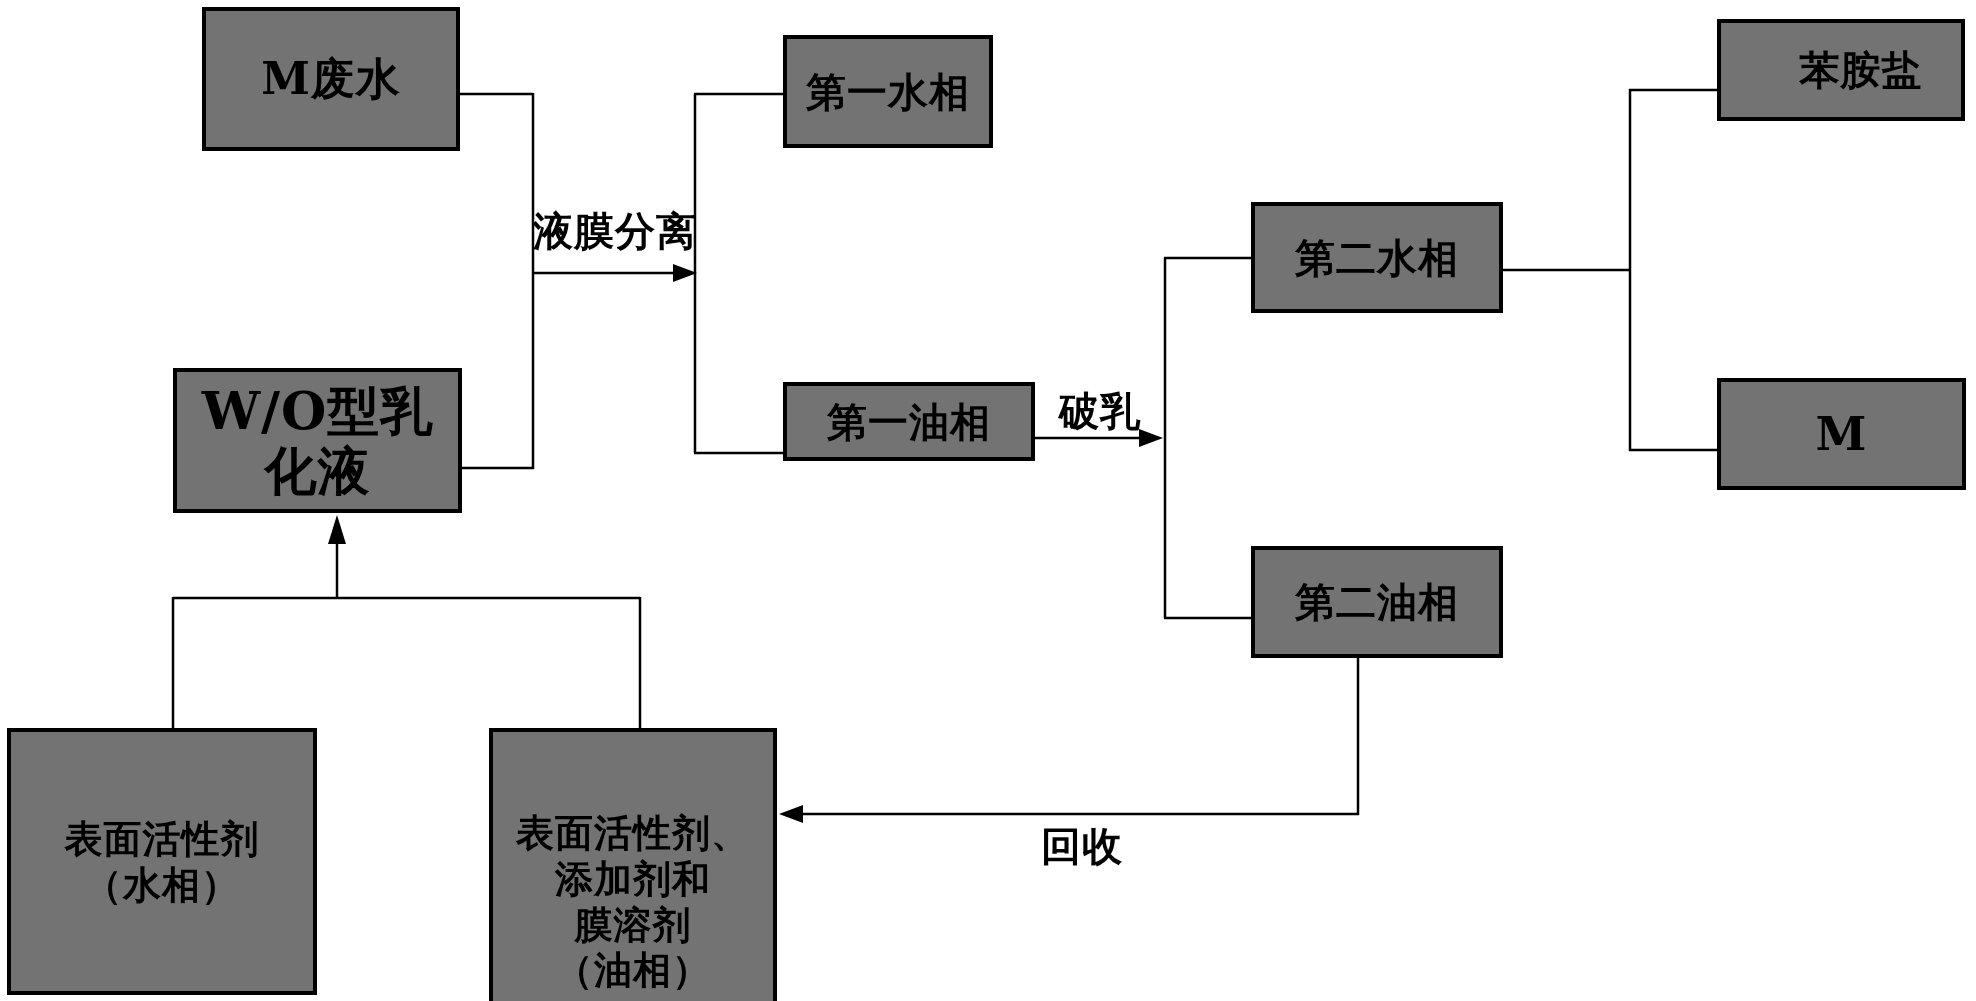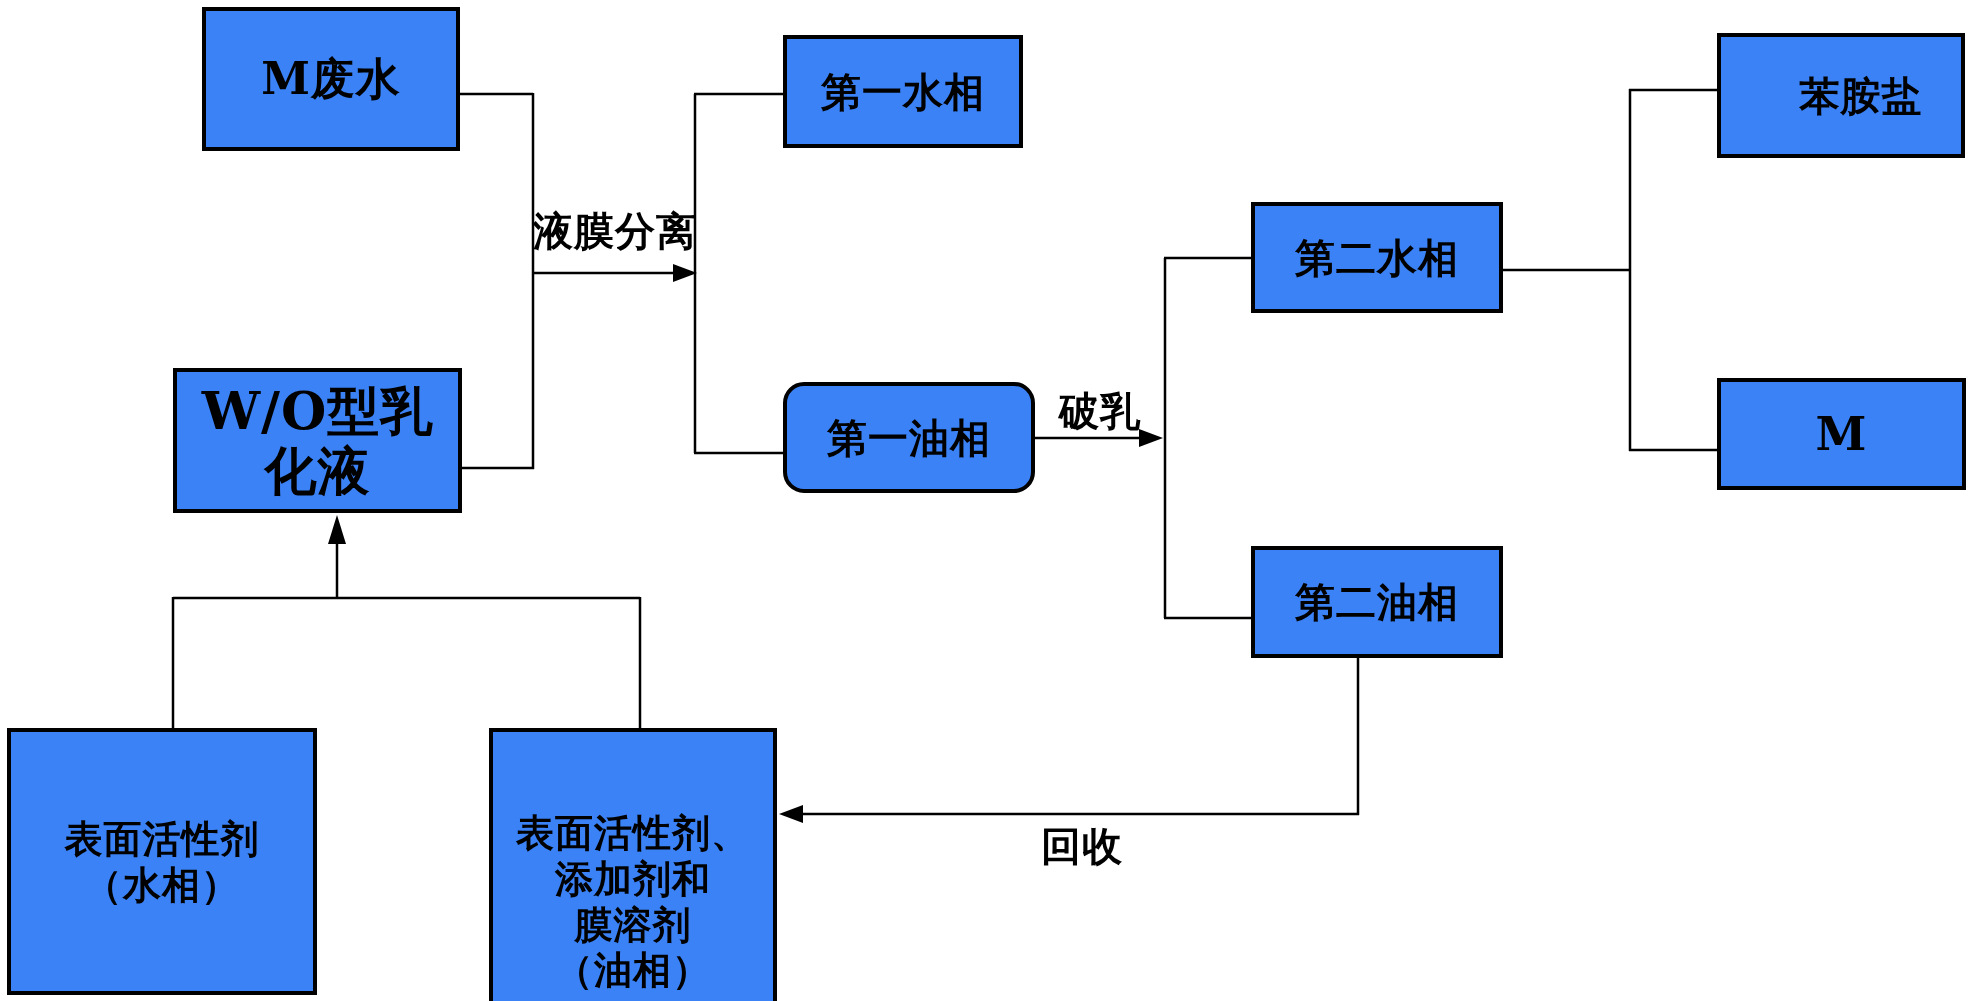--- a/index.html
+++ b/index.html
@@ -19,21 +19,21 @@
   .wires {
     position: absolute;
     left: 0;
     top: 0;
     pointer-events: none;
   }
   .node {
     position: absolute;
     box-sizing: border-box;
     border: 4px solid #000000;
-    background: #3b82f6;
+    background: #737373;
     display: flex;
     flex-direction: column;
     align-items: center;
     justify-content: center;
     text-align: center;
     font-weight: bold;
     font-size: 40px;
     line-height: 1.15;
     letter-spacing: 1px;
   }
@@ -90,37 +90,37 @@
       <polygon points="1163,438 1139,429 1139,447"></polygon>
       <polygon points="779,814 803,805 803,823"></polygon>
       <polygon points="337,515 328,544 346,544"></polygon>
     </g>
   </svg>
 
   <div class="node" style="left:202px; top:7px; width:258px; height:144px; font-size:44px;">
     <span class="line">M废水</span>
   </div>
 
-  <div class="node" style="left:783px; top:35px; width:240px; height:113px;">
+  <div class="node" style="left:783px; top:35px; width:210px; height:113px;">
     <span class="line">第一水相</span>
   </div>
 
-  <div class="node" style="left:1717px; top:33px; width:248px; height:125px;padding-left:40px;">
+  <div class="node" style="left:1717px; top:19px; width:248px; height:102px;padding-left:40px;">
     <span class="line">苯胺盐</span>
   </div>
 
   <div class="node" style="left:1251px; top:202px; width:252px; height:111px;">
     <span class="line">第二水相</span>
   </div>
 
   <div class="node" style="left:173px; top:368px; width:289px; height:145px; font-size:52px;">
     <span class="line">W/O型乳化液</span>
   </div>
 
-  <div class="node" style="left:783px; top:382px; width:252px; height:111px;border-radius:21px;">
+  <div class="node" style="left:783px; top:382px; width:252px; height:79px;">
     <span class="line">第一油相</span>
   </div>
 
   <div class="node" style="left:1717px; top:378px; width:249px; height:112px; font-size:46px;">
     <span class="line">M</span>
   </div>
 
   <div class="node" style="left:1251px; top:546px; width:252px; height:112px;">
     <span class="line">第二油相</span>
   </div>

